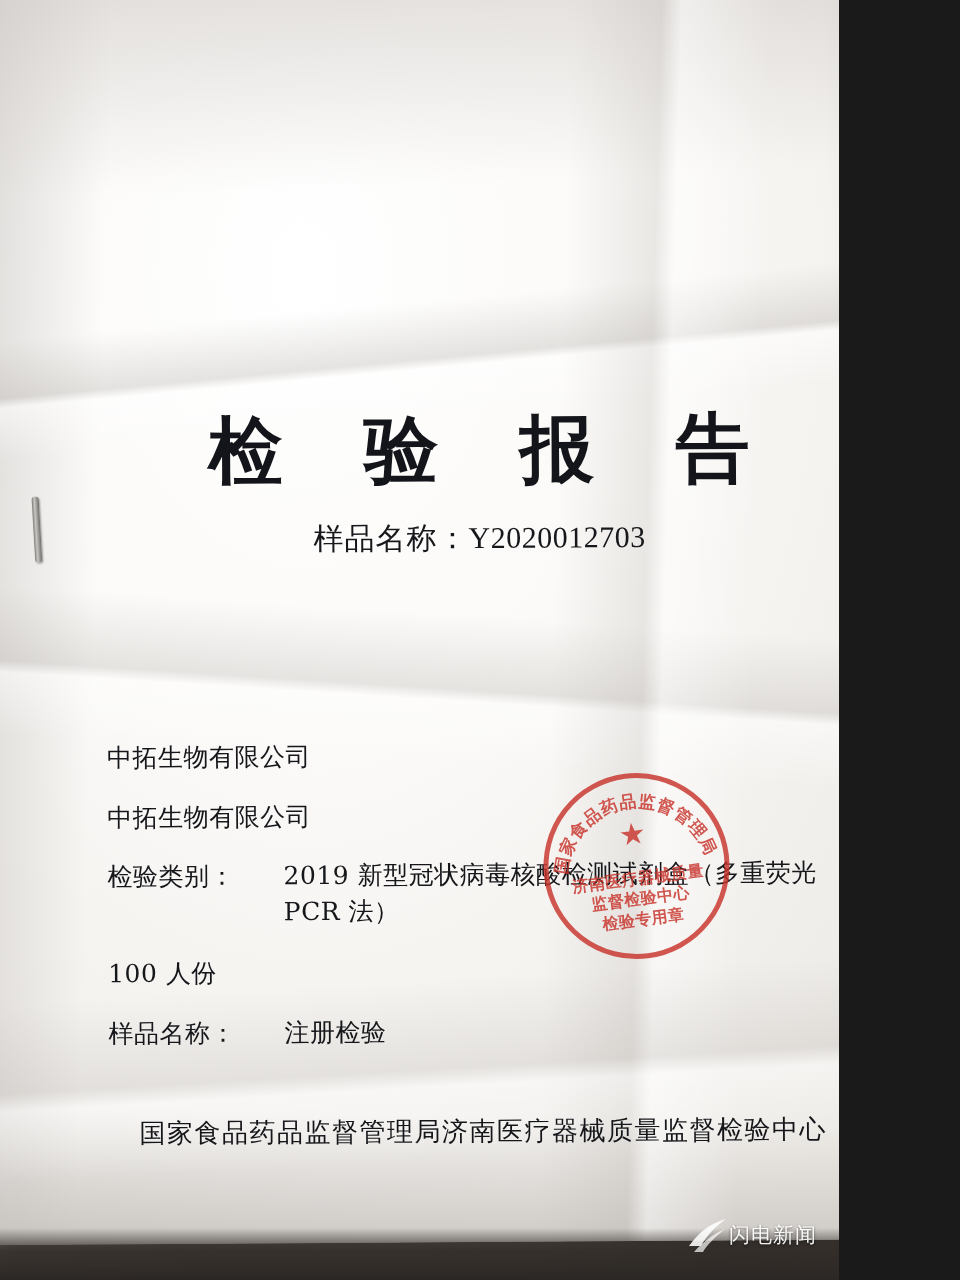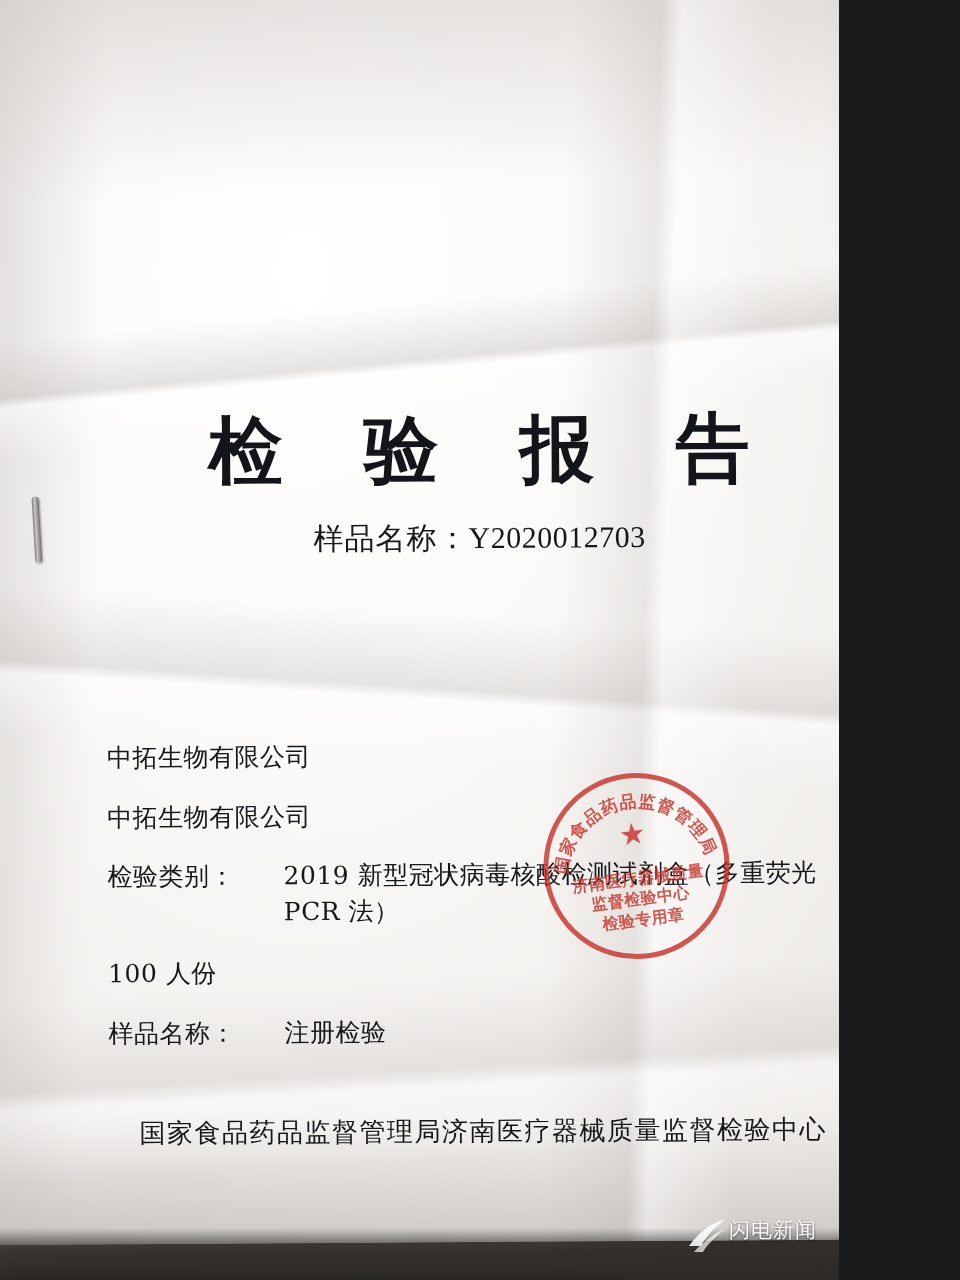--- a/index.html
+++ b/index.html
@@ -219,21 +219,21 @@
     line-height: 1.28;
     letter-spacing: 0.5px;
   }
 
   
   .watermark {
     position: absolute;
     right: 22px;
     bottom: 26px;
     display: flex;
-    align-items: flex-start;
+    align-items: center;
     color: #ffffff;
     opacity: 0.92;
     text-shadow: 0 1px 3px rgba(0,0,0,0.6);
   }
   .watermark .mark-text {
     font-family: "DejaVu Sans", sans-serif;
     font-size: 21px;
     letter-spacing: 1px;
     font-weight: 500;
   }

